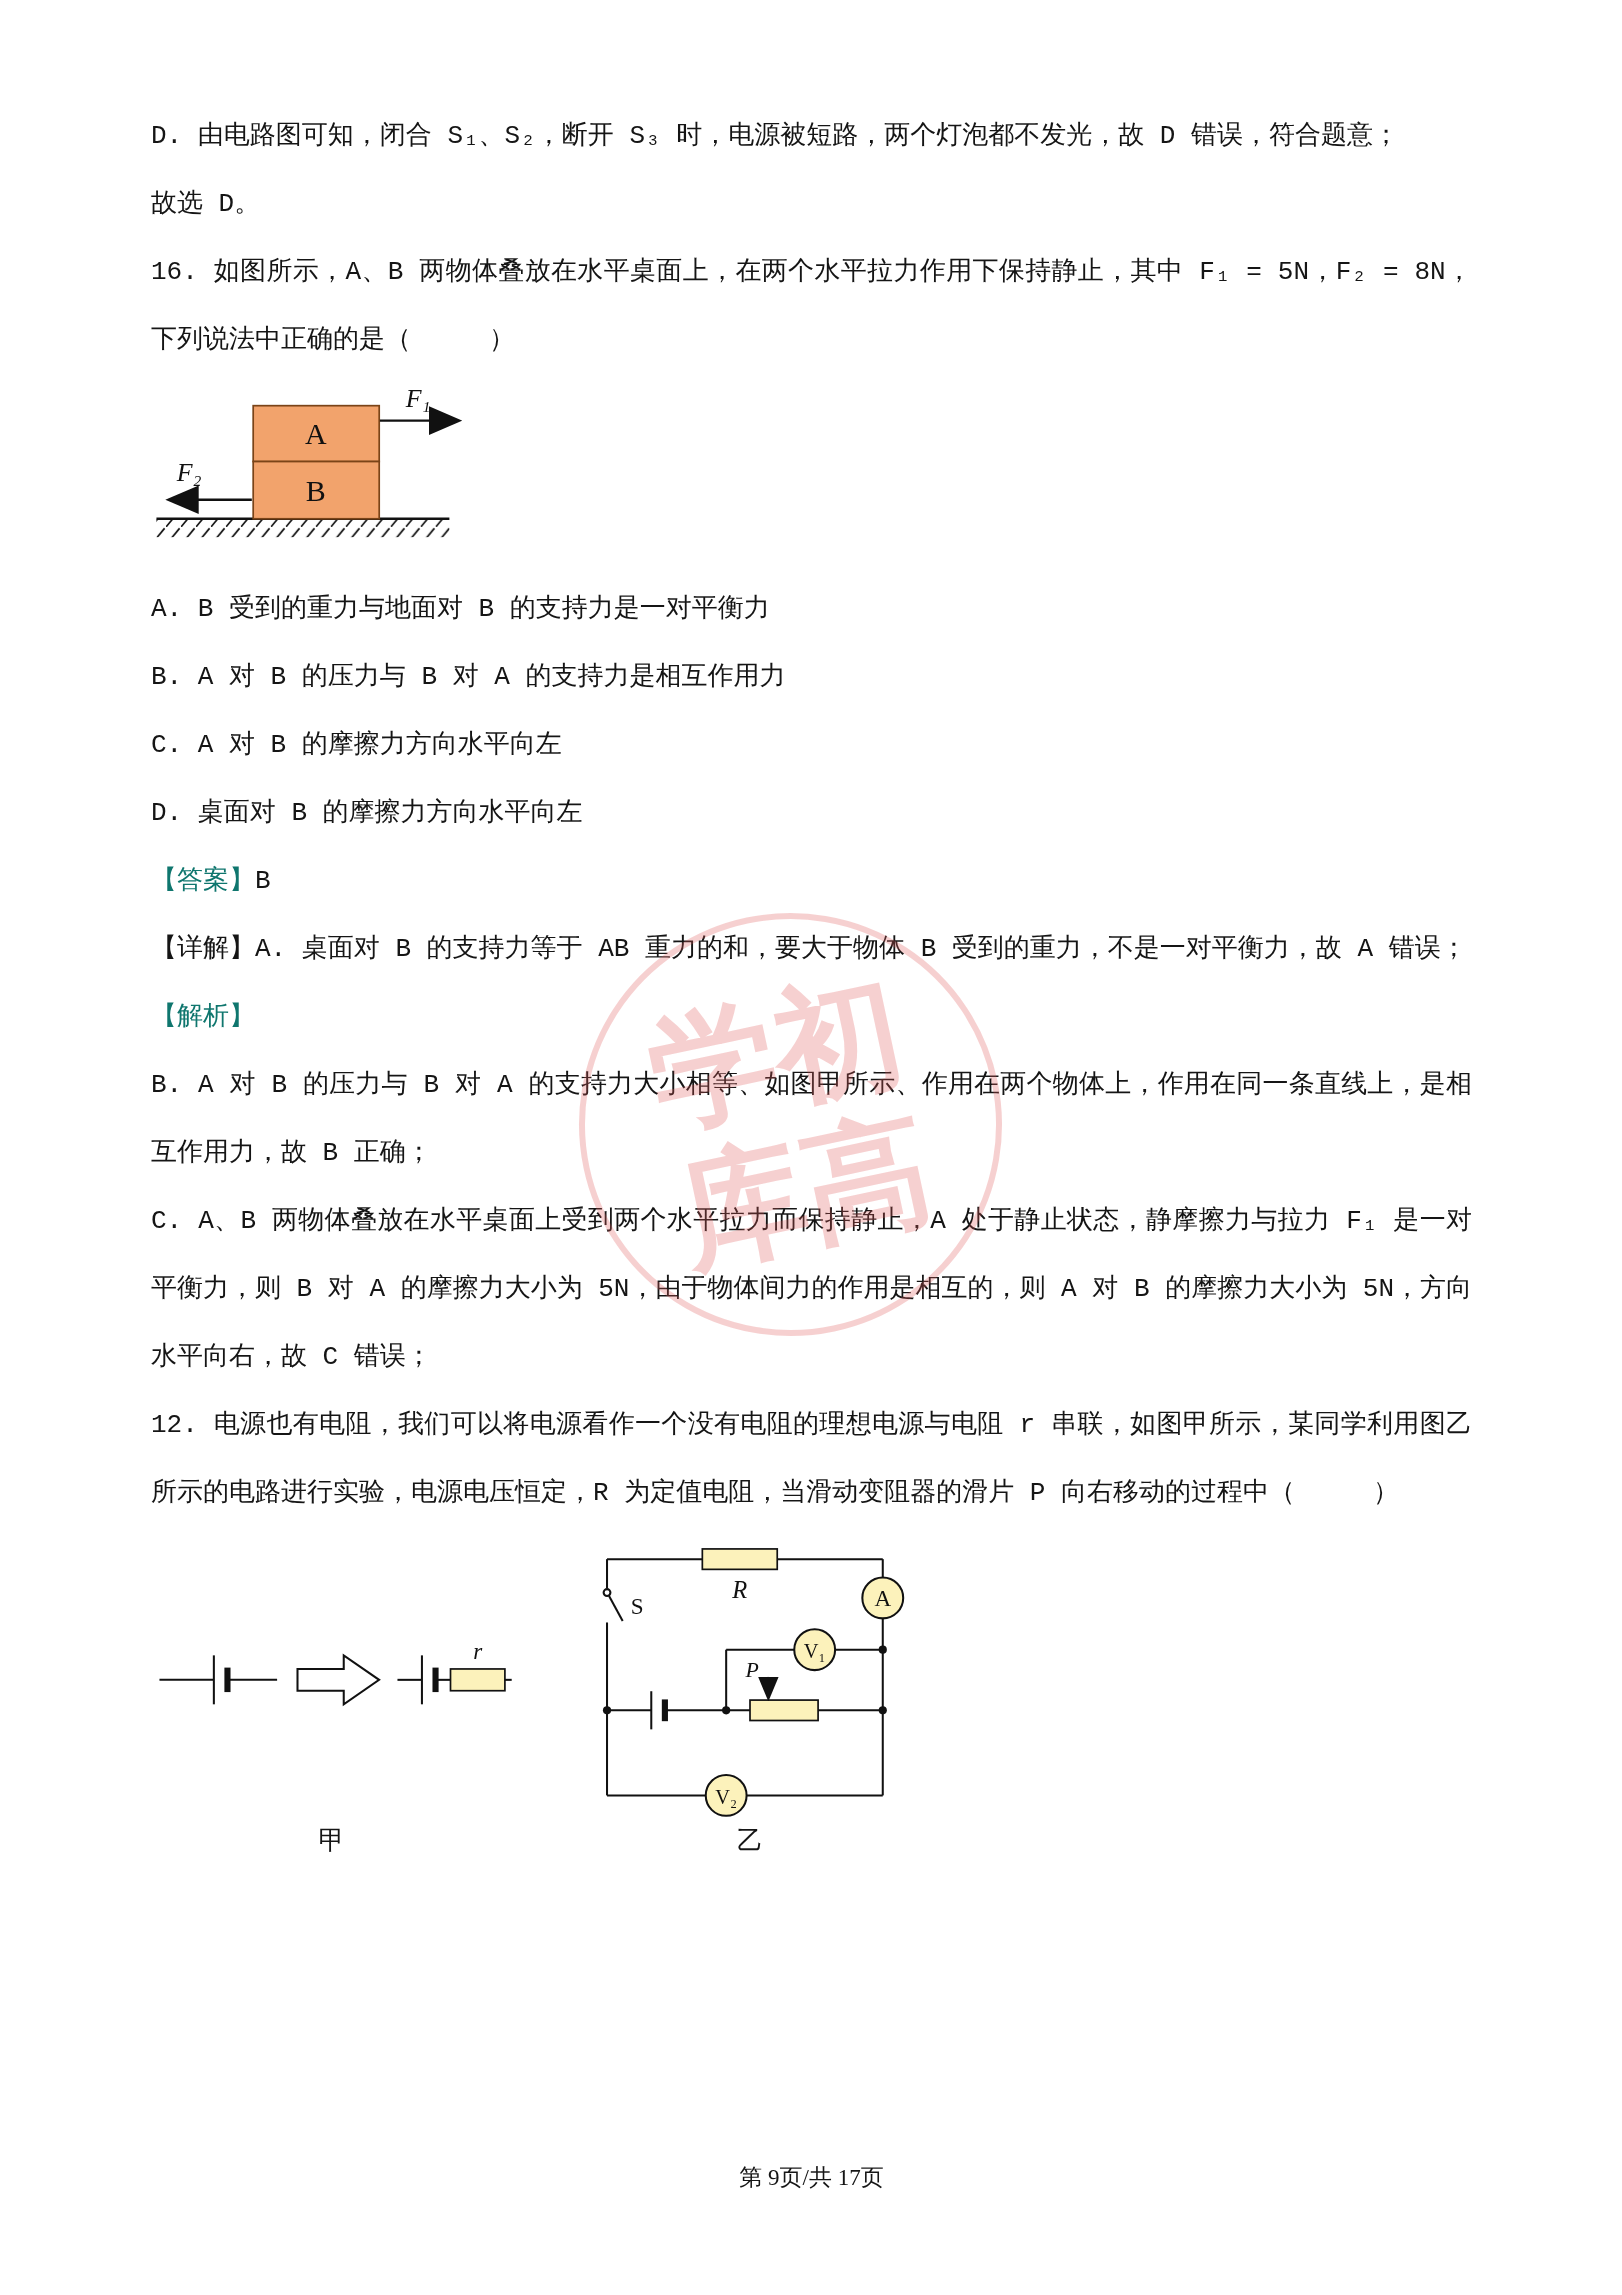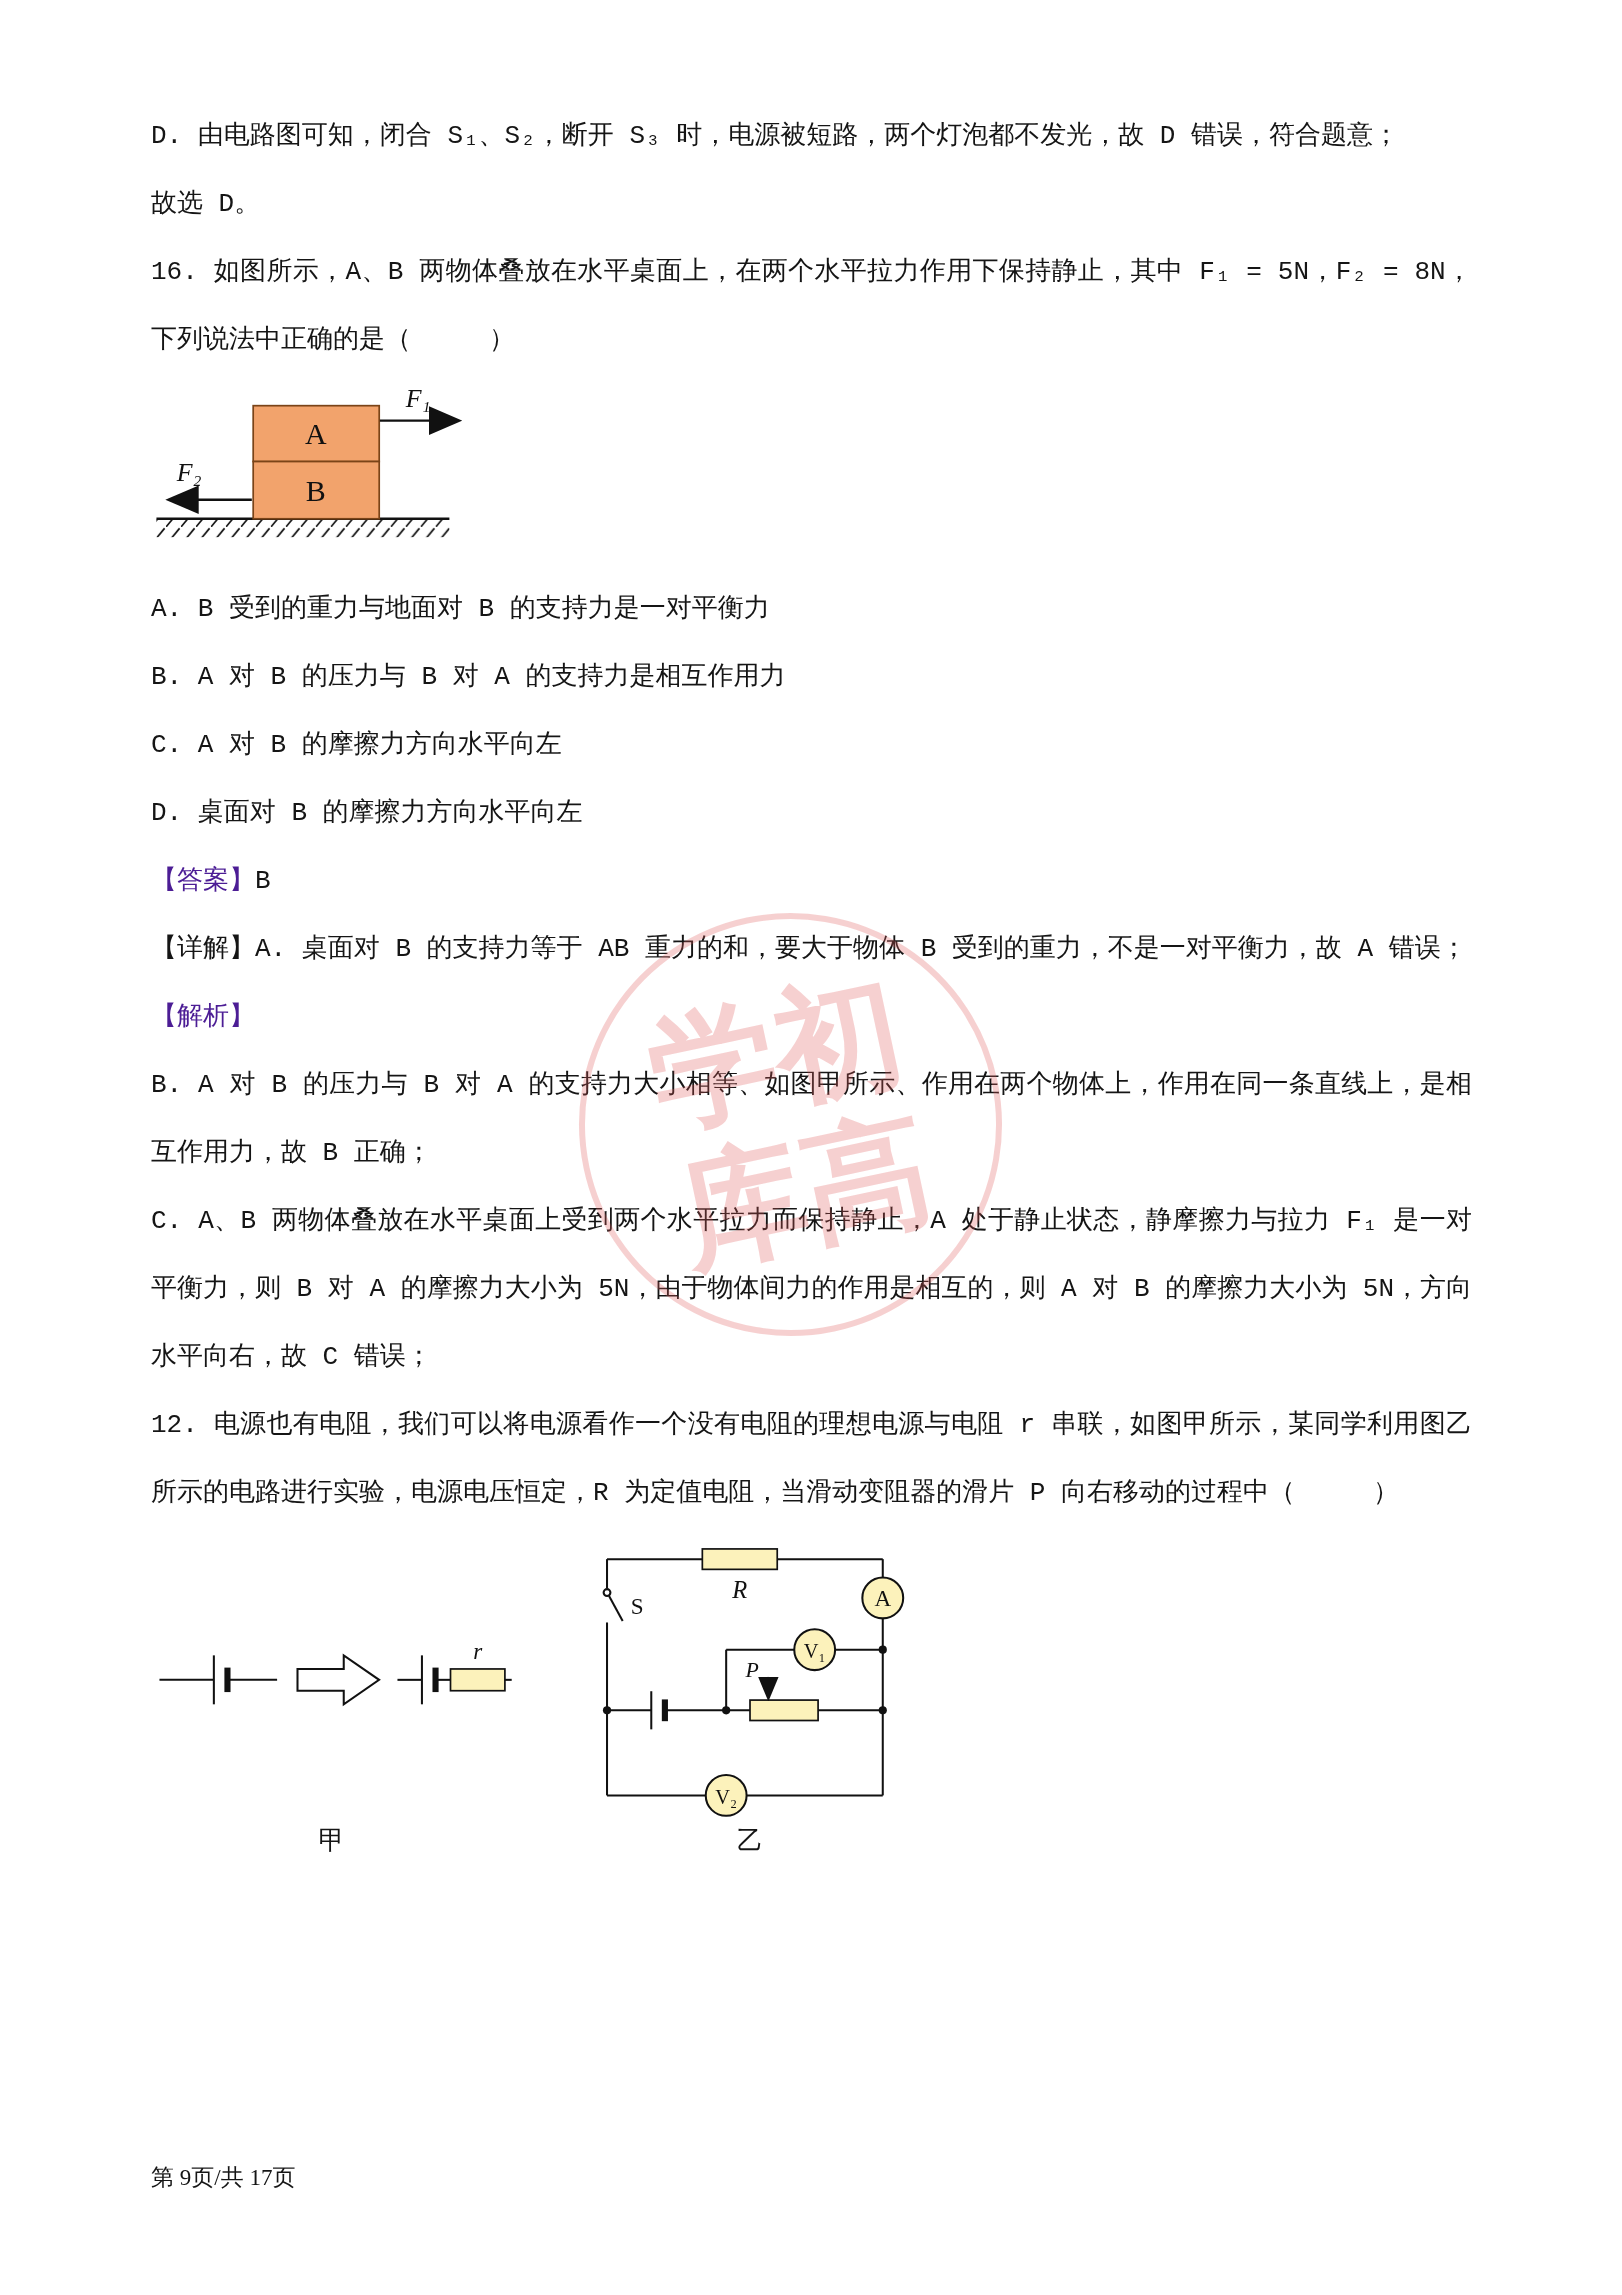--- a/index.html
+++ b/index.html
@@ -17,27 +17,27 @@
     display: flex; flex-direction: column;
     overflow: hidden;
   }
   p.line {
     margin: 0;
     font-size: 26px;
     line-height: 68px;
     text-align: justify;
     font-family: Liberation Mono, monospace;
   }
-  .accent { color: #4c1d95; }
+  .accent { color: #0f766e; }
   .fig16 { margin: 11px 0 6.8px 0; }
   .figrow { display: flex; gap: 78px; align-items: stretch; margin-top: 15px; }
   figure { margin: 0; display: flex; flex-direction: column; }
   .figbody { flex: 1; display: flex; align-items: center; justify-content: center; }
   figcaption { font-size: 26px; text-align: center; margin-top: 5.5px; }
-  .footer-wrap { margin-top: auto; padding: 6.8px 0 102px 0; }
+  .footer-wrap { margin-top: auto; padding: 6.8px 0 102px 0; text-align: center; }
   .footer-wrap p { margin: 0; font-size: 23px; }
   svg text { fill: #111; font-family: "Liberation Serif", "DejaVu Serif", serif; }
   svg line, svg polyline { stroke: #111; }
   .watermark {
     position: absolute; left: 579px; top: 913px;
     width: 423px; height: 423px;
     opacity: 0.28; pointer-events: none;
     transform: rotate(-12deg);
     z-index: 5;
   }

